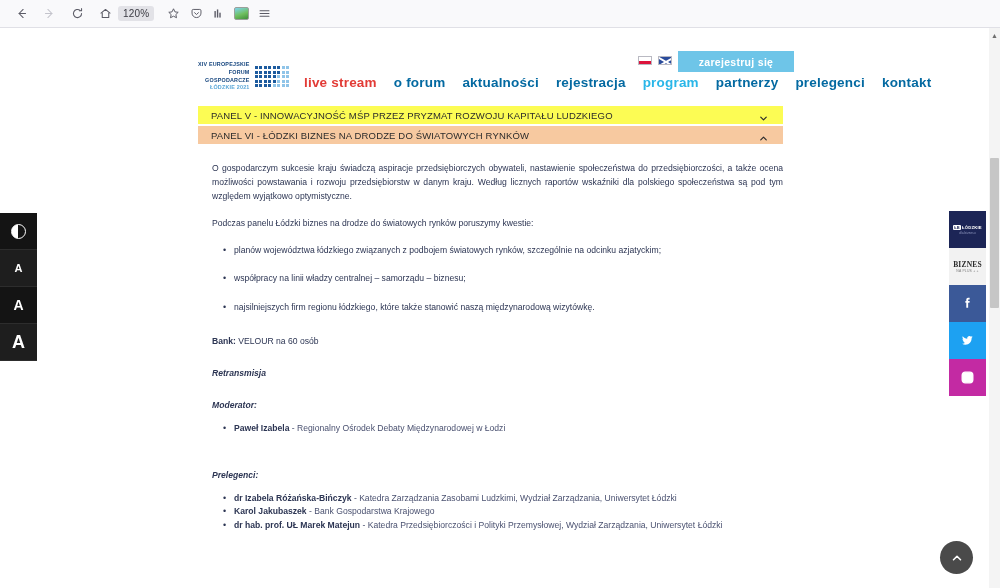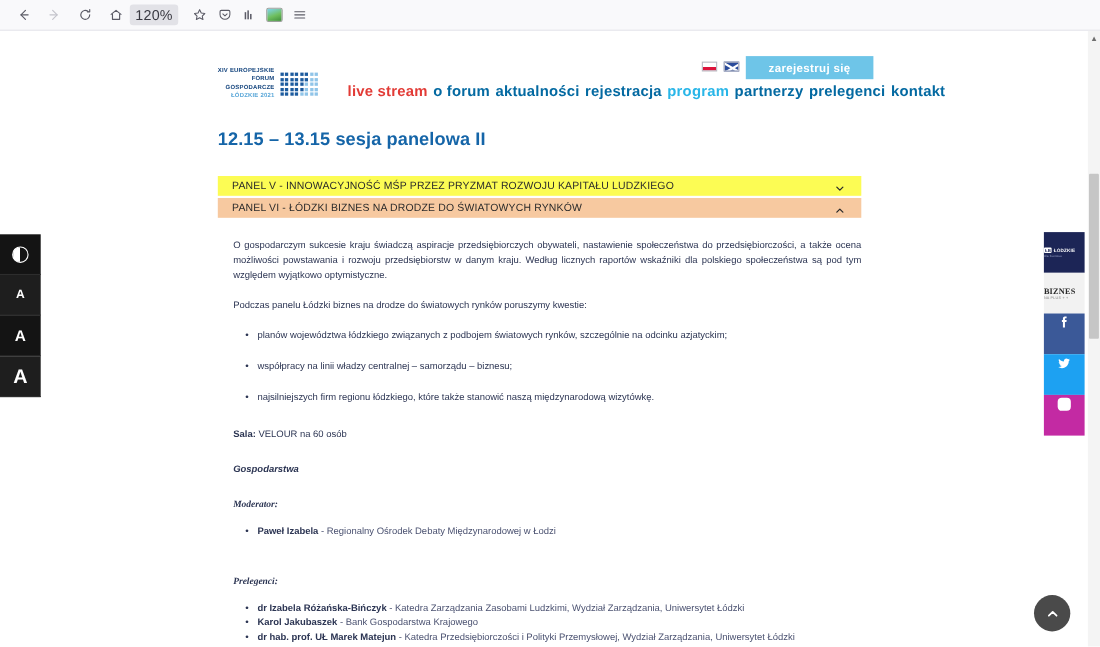--- a/index.html
+++ b/index.html
@@ -42,21 +42,21 @@
     max-width: 690px;
   }
   .url-text {
     font-size: 10.5px; color: #8b8b95;
     white-space: nowrap; letter-spacing: .1px;
   }
   .url-text b { color: #24242a; font-weight: 700; }
   .url-icon { color: #77777f; display: flex; align-items: center; }
 
   .zoom-badge {
-    font-size: 13px; color: #3a3a42;
+    font-size: 10px; color: #3a3a42;
     background: #e2e2e7; border-radius: 3px;
     padding: 2px 5px; margin-right: 6px;
     letter-spacing: .2px;
     text-align: right;
   }
   .right-icons { display: flex; align-items: center; gap: 9px; margin-left: 4px; }
   .right-icons .ri { color: #5b5b66; display: flex; align-items: center; }
   .ri-img {
     width: 15px; height: 13px; border-radius: 2px;
     background: linear-gradient(160deg,#7fd4ef 0%,#6fbf5f 55%,#3f8f3a 100%);
@@ -72,22 +72,22 @@
   .logo-text {
     font-size: 5.4px; font-weight: 700; color: #15457e;
     line-height: 1.45; text-align: right; letter-spacing: .2px;
   }
   .logo-text .ln4 { color: #5aa7d8; }
   .logo-dots { display: grid; grid-template-columns: repeat(8, 3px); gap: 1.5px; }
   .logo-dots i { width: 3px; height: 3px; background: #1d5b9e; display: block; }
   .logo-dots i.lt { background: #8fc4e8; }
 
   .topnav {
-    position: absolute; left: 316px; top: 47px;
-    display: flex; align-items: flex-start; gap: 5px;
+    position: absolute; left: 304px; top: 47px;
+    display: flex; align-items: flex-start; gap: 17px;
   }
   .topnav a {
     font-size: 13.5px; font-weight: 700; color: #0369a1;
     text-decoration: none; letter-spacing: .2px; white-space: nowrap;
   }
   .topnav a.live { color: #e23b36; }
   .topnav a.active { color: #29b6e8; }
 
   .flags { position: absolute; left: 638px; top: 28px; display: flex; gap: 6px; }
   .flag { width: 14px; height: 9px; border: 1px solid #b9b9c2; display: block; }
@@ -157,21 +157,21 @@
     font-size: 8.6px; color: #2c3553; line-height: 1.6;
     padding-left: 22px; position: relative;
   }
   .panel-body li::before {
     content: '•'; position: absolute; left: 11px; top: -1px;
     font-size: 9px; color: #2c3553;
   }
   .lbl { font-weight: 700; }
   .ital { font-style: italic; font-weight: 700; font-size: 8.6px; color: #2c3553; }
   .sect { margin: 0 0 14px 0; }
-  .sect.tight { margin-bottom: 10px; font-family: Liberation Serif, serif; }
+  .sect.tight { margin-bottom: 10px; }
   .nm { font-weight: 700; }
   .dsc { color: #4a5170; }
 
   
   .a11y { position: absolute; left: 0; top: 185px; width: 37px; }
   .a11y div {
     height: 37px; background: #141414; color: #fff;
     display: flex; align-items: center; justify-content: center;
     cursor: pointer; border-bottom: 1px solid #2d2d2d;
   }
@@ -181,21 +181,21 @@
   .a11y .s3 { font-size: 18px; font-weight: 700; }
   .contrast-dot {
     width: 15px; height: 15px; border-radius: 50%;
     background: linear-gradient(to right, #ffffff 50%, #141414 50%);
     border: 1.5px solid #ffffff;
   }
 
   
   .social { position: absolute; right: 14px; top: 183px; width: 37px; }
   .social > div {
-    height: 37px; display: flex; align-items: flex-start; justify-content: center;
+    height: 37px; display: flex; align-items: center; justify-content: center;
     cursor: pointer;
   }
   .soc-lodzkie { background: #1c2556; flex-direction: column; gap: 1px; }
   .soc-lodzkie .sl-top { display: flex; align-items: center; gap: 1.5px; }
   .soc-lodzkie .sl-box {
     background: #fff; color: #1c2556; font-size: 4px; font-weight: 700;
     padding: 0 1px; border-radius: 1px;
   }
   .soc-lodzkie .sl-name { color: #fff; font-size: 4.2px; font-weight: 700; letter-spacing: .2px; }
   .soc-lodzkie .sl-sub { color: #9aa3c8; font-size: 2.8px; letter-spacing: .2px; }
@@ -360,21 +360,20 @@
     <div class="flags">
       <span class="flag flag-pl"></span>
       <span class="flag flag-uk"></span>
     </div>
 
     <div class="register-btn">zarejestruj się</div>
 
   </div>
 
   <div class="content">
-    <div class="session-title">12.15 – 13.15 sesja panelowa II</div>
 
     <div class="panel-head panel-yellow">
       <span class="ph-title">PANEL V - INNOWACYJNOŚĆ MŚP PRZEZ PRYZMAT ROZWOJU KAPITAŁU LUDZKIEGO</span>
       <span class="chev">
         <svg width="11" height="11" viewBox="0 0 16 16" fill="none" stroke="#2b2b2b" stroke-width="1.7" stroke-linecap="round" stroke-linejoin="round">
             <path d="M4 6 L8 10 L12 6"></path>
           </svg>
       </span>
     </div>
 
@@ -391,25 +390,25 @@
       <p>O gospodarczym sukcesie kraju świadczą aspiracje przedsiębiorczych obywateli, nastawienie społeczeństwa do przedsiębiorczości, a także ocena możliwości powstawania i rozwoju przedsiębiorstw w danym kraju. Według licznych raportów wskaźniki dla polskiego społeczeństwa są pod tym względem wyjątkowo optymistyczne.</p>
       <p>Podczas panelu Łódzki biznes na drodze do światowych rynków poruszymy kwestie:</p>
 
       <ul class="spaced">
         <li>planów województwa łódzkiego związanych z podbojem światowych rynków, szczególnie na odcinku azjatyckim;</li>
         <li>współpracy na linii władzy centralnej – samorządu – biznesu;</li>
         <li>najsilniejszych firm regionu łódzkiego, które także stanowić naszą międzynarodową wizytówkę.</li>
       </ul>
 
       <div class="sect" style="margin-top:12px">
-        <span class="lbl" style="font-size:8.6px;color:#2c3553">Sala:</span><span style="font-size:8.6px;color:#2c3553"> VELOUR na 60 osób</span>
+        <span class="lbl" style="font-size:8.6px;color:#2c3553">Bank:</span><span style="font-size:8.6px;color:#2c3553"> VELOUR na 60 osób</span>
       </div>
 
       <div class="sect">
-        <span class="ital">Gospodarstwa</span>
+        <span class="ital">Retransmisja</span>
       </div>
 
       <div class="sect tight">
         <span class="ital">Moderator:</span>
       </div>
       <ul>
         <li><span class="nm">Paweł Izabela</span><span class="dsc"> - Regionalny Ośrodek Debaty Międzynarodowej w Łodzi</span></li>
       </ul>
 
       <div class="sect tight" style="margin-top:28px">

